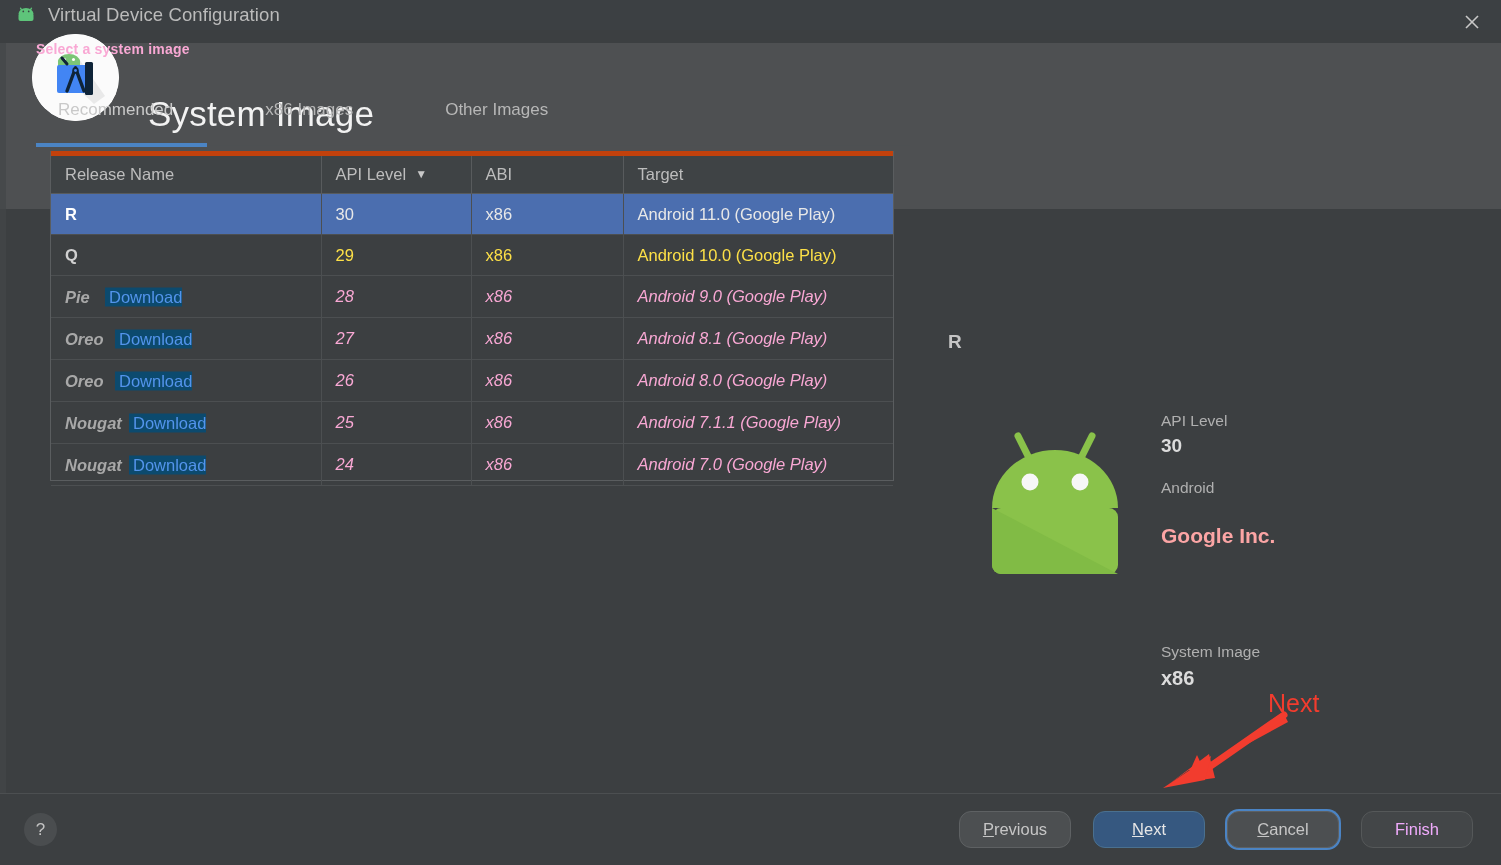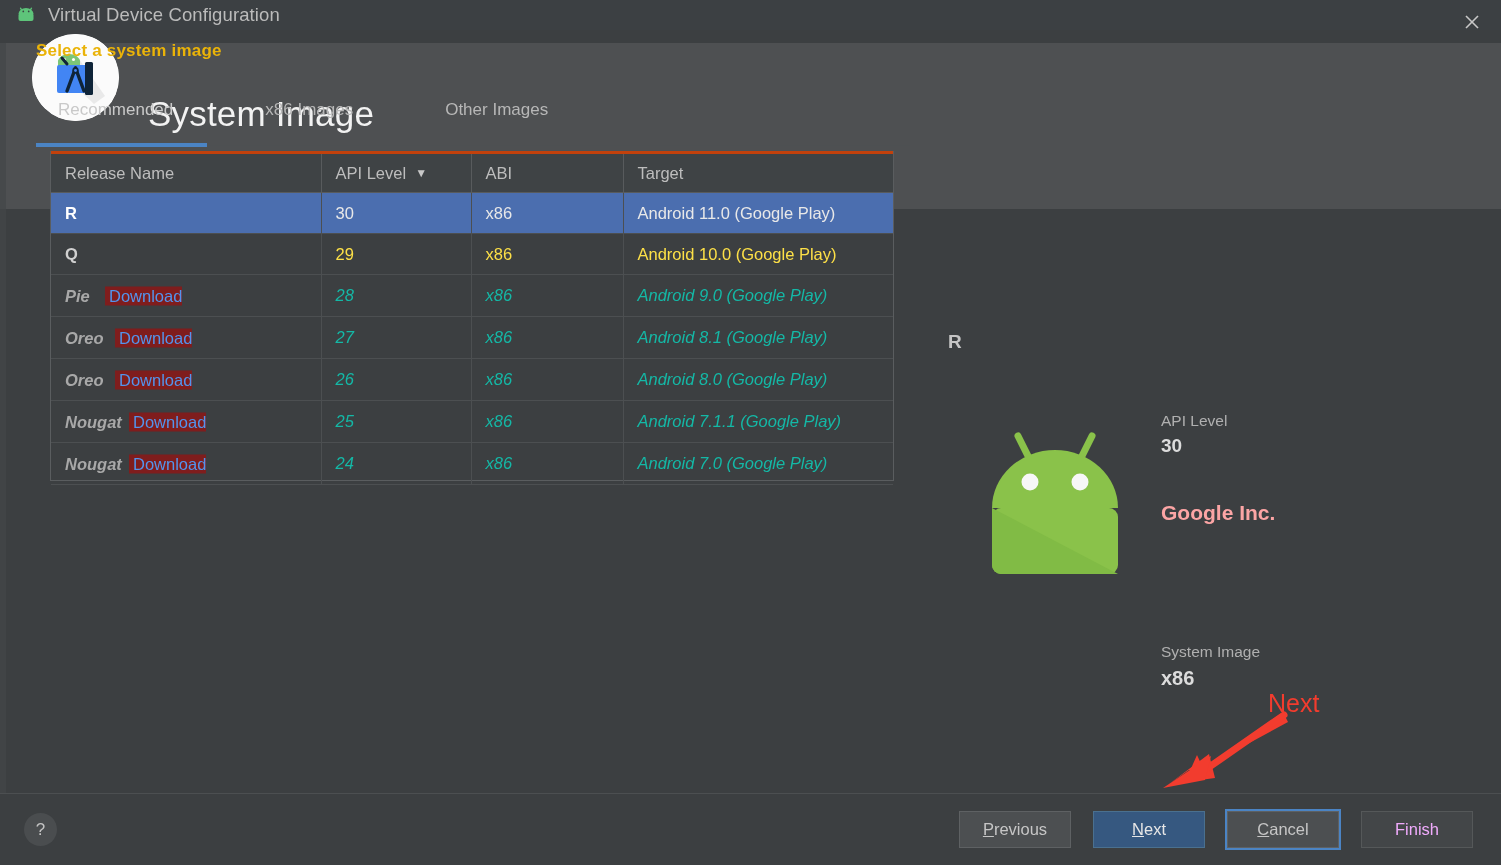--- a/index.html
+++ b/index.html
@@ -53,21 +53,21 @@
   .body-area {
     position: absolute; left: 0; top: 209px; width: 1501px; height: 584px;
     background: #3c3f41;
   }
   .body-left-strip {
     position: absolute; left: 0; top: 0; width: 6px; height: 584px;
     background: #414446;
   }
   .section-title {
     position: absolute; left: 36px; top: 41px;
-    font-size: 17px; font-weight: bold; color: #eab308; letter-spacing: .2px;
+    font-size: 14px; font-weight: bold; color: #f9a8d4; letter-spacing: .2px;
   }
 
   
   .tabs { position: absolute; left: 36px; top: 100px; display: flex; gap: 48px; }
   .tab {
     font-size: 17px; color: #b7b7b7; padding: 0 22px 13px 22px; cursor: pointer;
     white-space: nowrap;
   }
   .tab:first-child { padding-left: 22px; }
   .tab.active { color: #c9c9c9; }
@@ -88,49 +88,49 @@
     background: #3c3f41;
   }
   table.sysimg { width: 100%; border-collapse: collapse; table-layout: fixed; }
   table.sysimg th {
     height: 40px; text-align: left; font-weight: normal;
     font-size: 16.5px; color: #bdbdbd;
     background: #3f4345;
     border-bottom: 1px solid #585b5d;
     border-right: 1px solid #585b5d;
     padding-left: 14px;
-    border-top: 3px solid #c2410c;
+    border-top: 5px solid #c2410c;
   }
   table.sysimg th:last-child { border-right: none; }
   table.sysimg td {
     height: 41px; font-size: 16.5px; color: #fde047;
     border-bottom: 1px solid #4c4f51;
     border-right: 1px solid #4c4f51;
     padding-left: 14px; vertical-align: middle;
     white-space: nowrap; overflow: hidden;
   }
   table.sysimg td:last-child { border-right: none; }
   tr.installed td.name { font-weight: bold; color: #d0d0d0; }
-  tr.notinstalled td { font-style: italic; color: #14b8a6; }
+  tr.notinstalled td { font-style: italic; color: #f9a8d4; }
   tr.notinstalled td.name { font-weight: bold; font-style: italic; color: #a8a8a8; }
   tr.selected td { background: #4b6eaf; color: #e8e8e8; }
   tr.selected td.name { color: #ffffff; }
   .col-name { width: 270px; }
   .col-api { width: 150px; }
   .col-abi { width: 152px; }
 
   .name-cell { position: relative; height: 41px; }
   .name-text {
     position: absolute; left: 0; top: 50%; transform: translateY(-50%);
     white-space: nowrap;
   }
   .dl-link {
     position: absolute; left: 40px; top: 50%; transform: translateY(-50%);
     color: #5394ec; font-style: normal; font-weight: normal;
-    background: #7f1d1d; padding-left: 4px; cursor: pointer;
+    background: #0c4a6e; padding-left: 4px; cursor: pointer;
   }
   tr.nougat .dl-link { left: 64px; }
   tr.oreo .dl-link { left: 50px; }
   .sort-arrow { display: inline-block; margin-left: 9px; font-size: 12px; color: #c8c8c8; vertical-align: 2px; }
 
   
   .detail-title {
     position: absolute; left: 948px; top: 331px;
     font-size: 19px; font-weight: bold; color: #c5c5c5;
   }
@@ -160,21 +160,21 @@
   }
   .help-btn {
     position: absolute; left: 24px; top: 813px;
     width: 33px; height: 33px; border-radius: 50%;
     background: #4a4d4f;
     display: flex; align-items: center; justify-content: center;
     color: #c3c3c3; font-size: 17px; cursor: pointer;
   }
   .btnbar { position: absolute; right: 28px; top: 811px; display: flex; gap: 22px; }
   .btn {
-    min-width: 112px; height: 37px; border-radius: 0;
+    min-width: 112px; height: 37px; border-radius: 12px;
     display: flex; align-items: center; justify-content: center;
     font-size: 16.5px; color: #c6c6c6;
     background: #4c4f51; border: 1px solid #5e6163; cursor: pointer;
     padding: 0 14px;
   }
   .btn u { text-decoration: underline; }
   .btn.primary { background: #365880; border-color: #4a708f; color: #e6e6e6; }
   .btn.focused { box-shadow: 0 0 0 2px #4b84c4; }
   .btn.disabled { color: #f0abfc; border-color: #555859; background: #434648; cursor: default; }
 </style>
@@ -354,20 +354,21 @@
       <circle cx="92" cy="52" r="8.5" fill="#f7f7f7"></circle>
       <rect x="4" y="78" width="126" height="66" rx="9" fill="#8ac24a"></rect>
       <path d="M4 78 L130 144 L13 144 a9 9 0 0 1 -9 -9 z" fill="#81bb45"></path>
     </svg>
   </div>
 
   <div class="detail-fields">
     <div class="f-label">API Level</div>
     <div class="f-value">30</div>
     <div class="gap"></div>
+    <div class="f-label">Android</div>
     <div class="gap"></div>
     <div class="f-company">Google Inc.</div>
   </div>
 
   <div class="clip-box">
     <div class="f-label">System Image</div>
     <div class="f-value">x86</div>
   </div>
 
   <div class="annot-text">Next</div>

